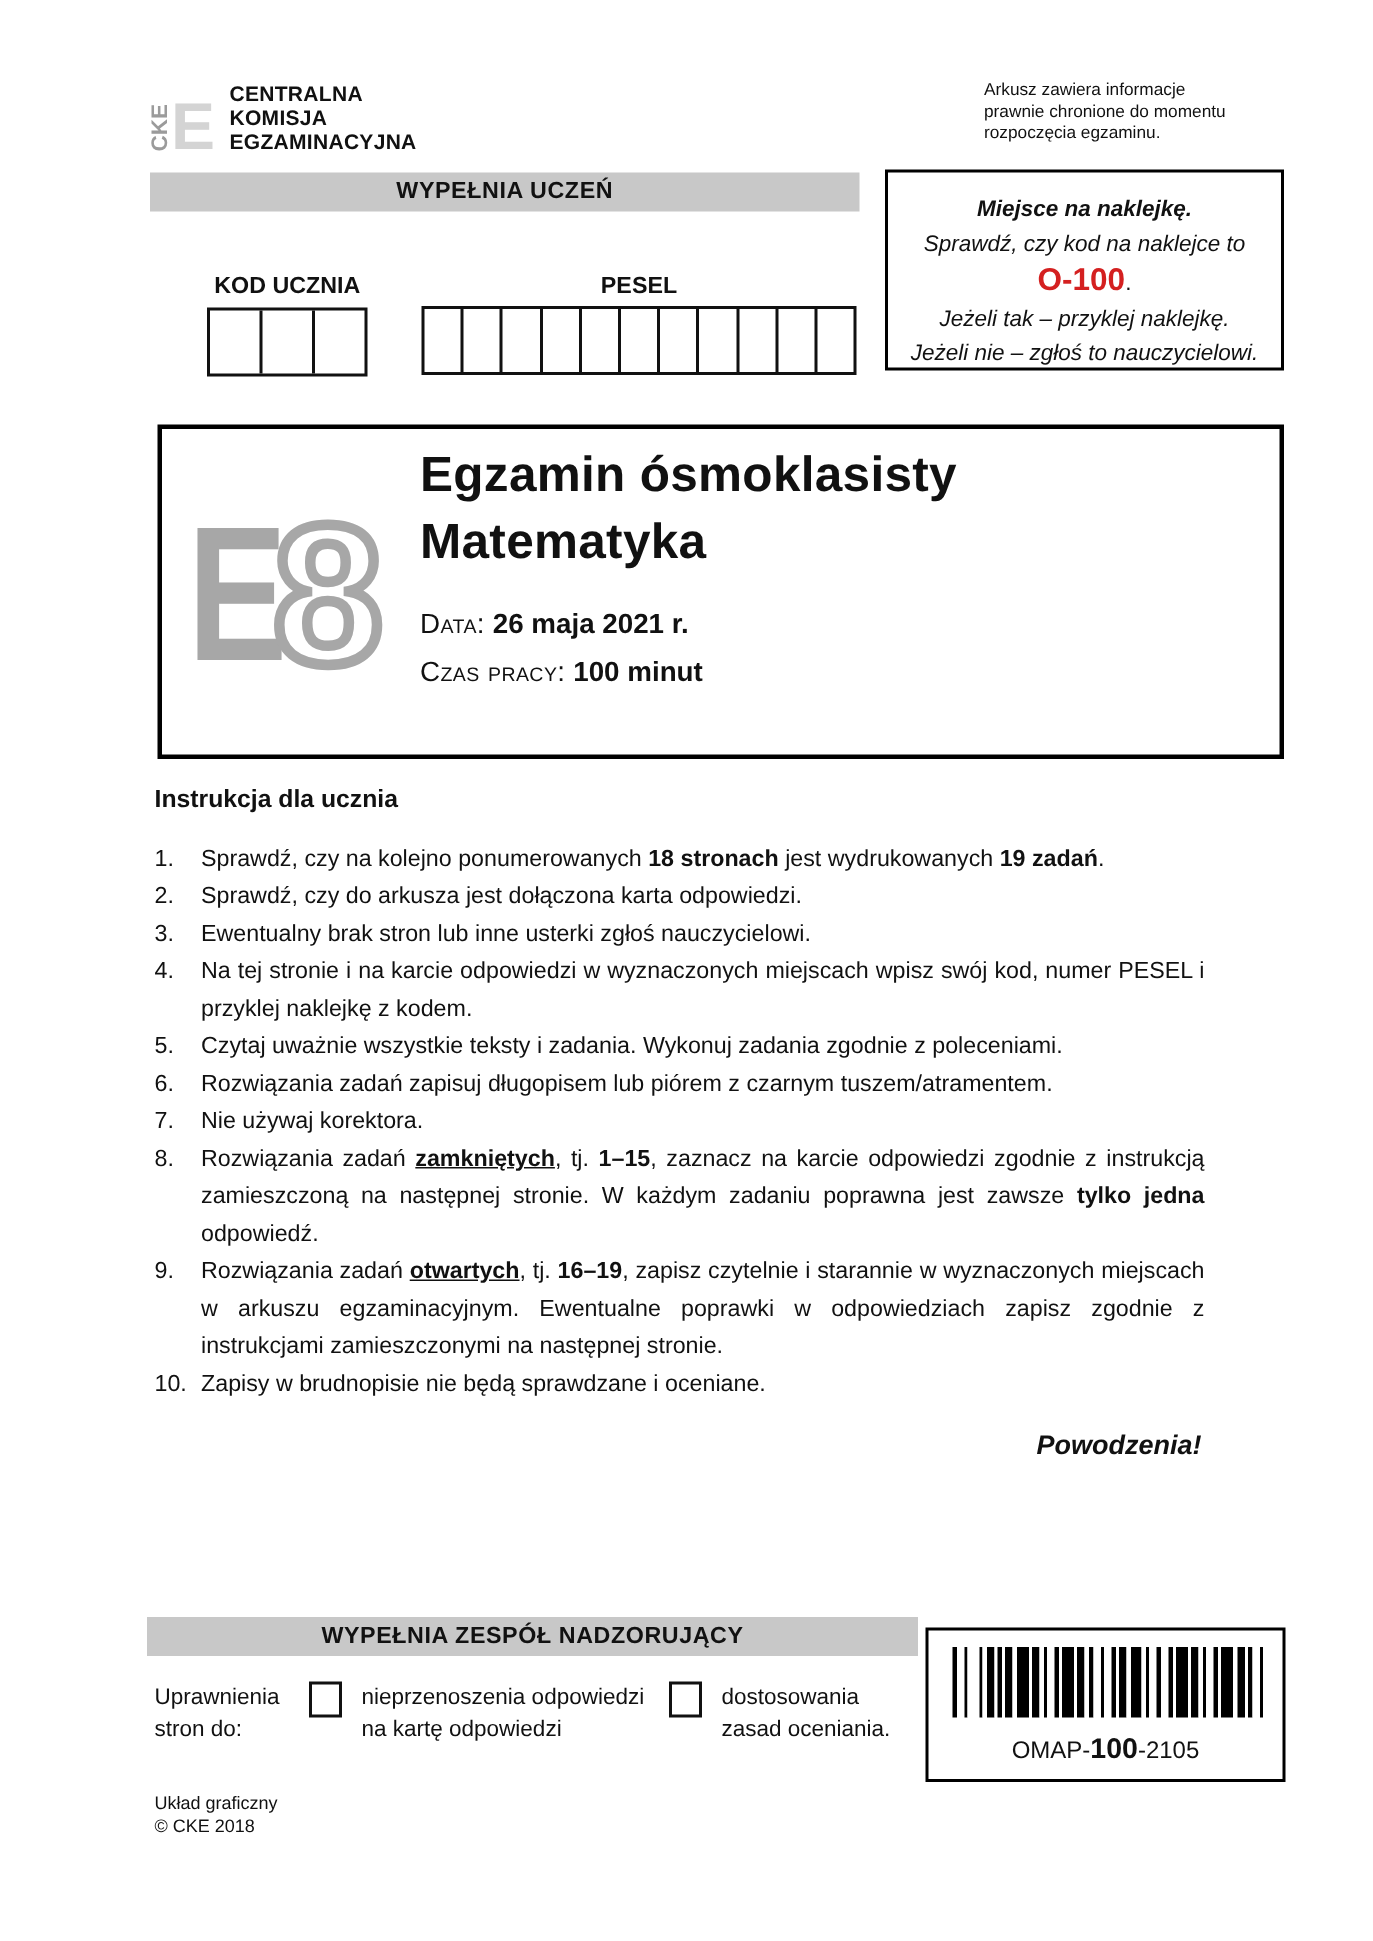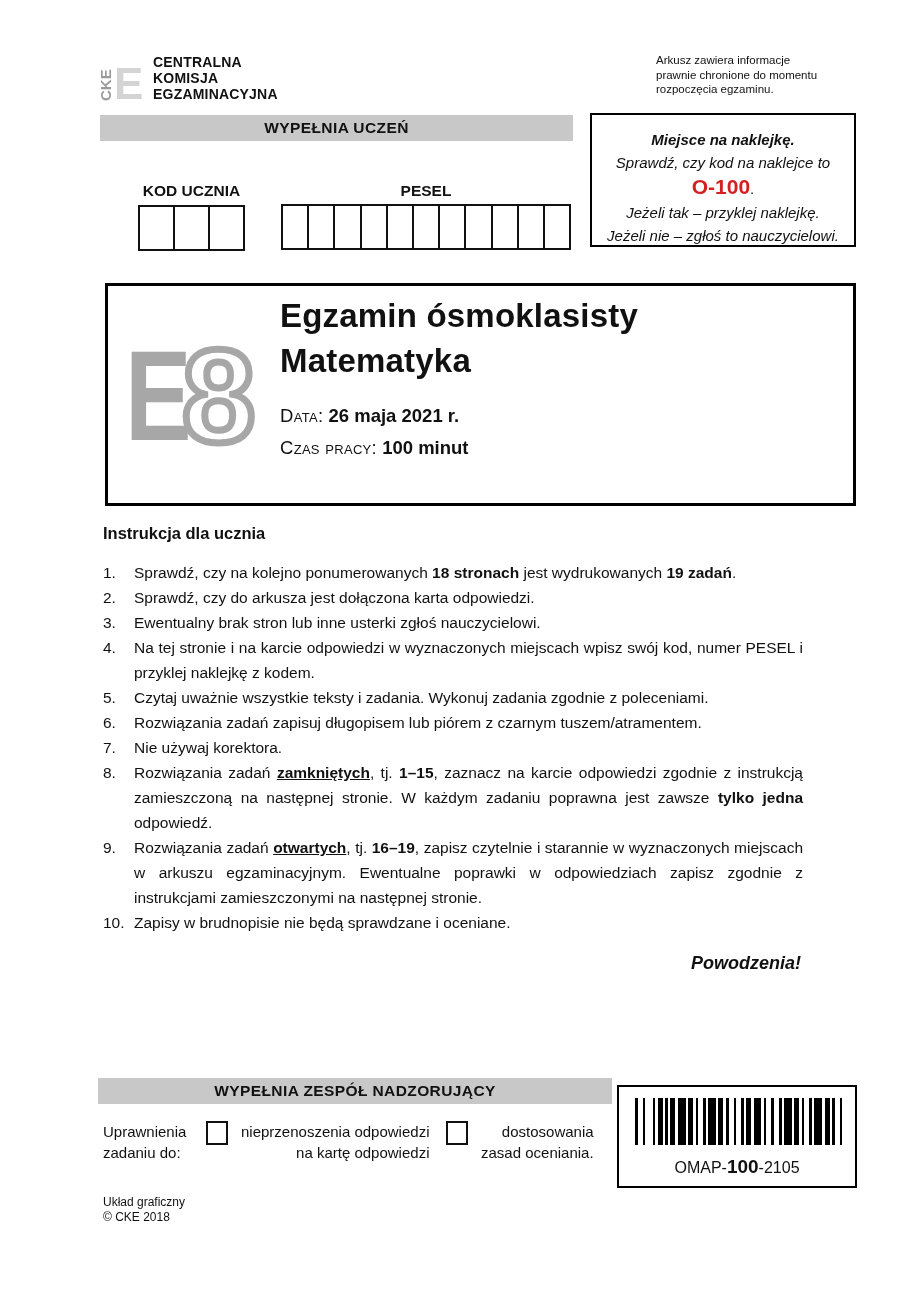--- a/index.html
+++ b/index.html
@@ -59,21 +59,21 @@
   .seg-b { font-weight:bold; }
   .seg-u { text-decoration:underline; }
   .farewell { right:114px; top:953px; font-size:18px; font-weight:bold; font-style:italic; }
 
   
   .rights-label { left:103px; top:1121px; font-size:15px; line-height:21px; }
   .cb-group { display:flex; gap:13px; }
   .cb1 { left:206px; top:1121px; }
   .cb2 { left:446px; top:1121px; }
   .checkbox { width:22px; height:24px; border:2px solid #111; background:#fff; flex-shrink:0; }
-  .cb-label { font-size:15px; line-height:21px;text-align:right; }
+  .cb-label { font-size:15px; line-height:21px; }
 
   
   .barcode-box { left:617px; top:1085px; width:240px; height:103px; border:2px solid #000; }
   .barcode { position:absolute; left:16px; top:11px; width:207px; height:47px; display:flex; }
   .bc-bar { height:100%; }
   .barcode-label { position:absolute; bottom:8px; left:0; width:100%; text-align:center; font-size:16px; }
   .bc-bold { font-weight:bold; font-size:19px; }
 
   .footer { left:103px; top:1195px; font-size:12px; line-height:15px; }
 </style>
@@ -200,21 +200,21 @@
         <div class="itext"><span>Zapisy w brudnopisie nie będą sprawdzane i oceniane.</span></div>
       </div>
     </div>
   <div class="abs farewell">Powodzenia!</div>
 
   <div class="abs bar bar-supervisor">
     <span>WYPEŁNIA ZESPÓŁ NADZORUJĄCY</span>
   </div>
   <div class="abs rights-label">
     <div>Uprawnienia</div>
-    <div>zadaniu do:</div>
+    <div>stron do:</div>
   </div>
   <div class="abs cb-group cb1">
     <div class="checkbox"></div>
     <div class="cb-label">
       <div>nieprzenoszenia odpowiedzi</div>
       <div>na kartę odpowiedzi</div>
     </div>
   </div>
   <div class="abs cb-group cb2">
     <div class="checkbox"></div>

